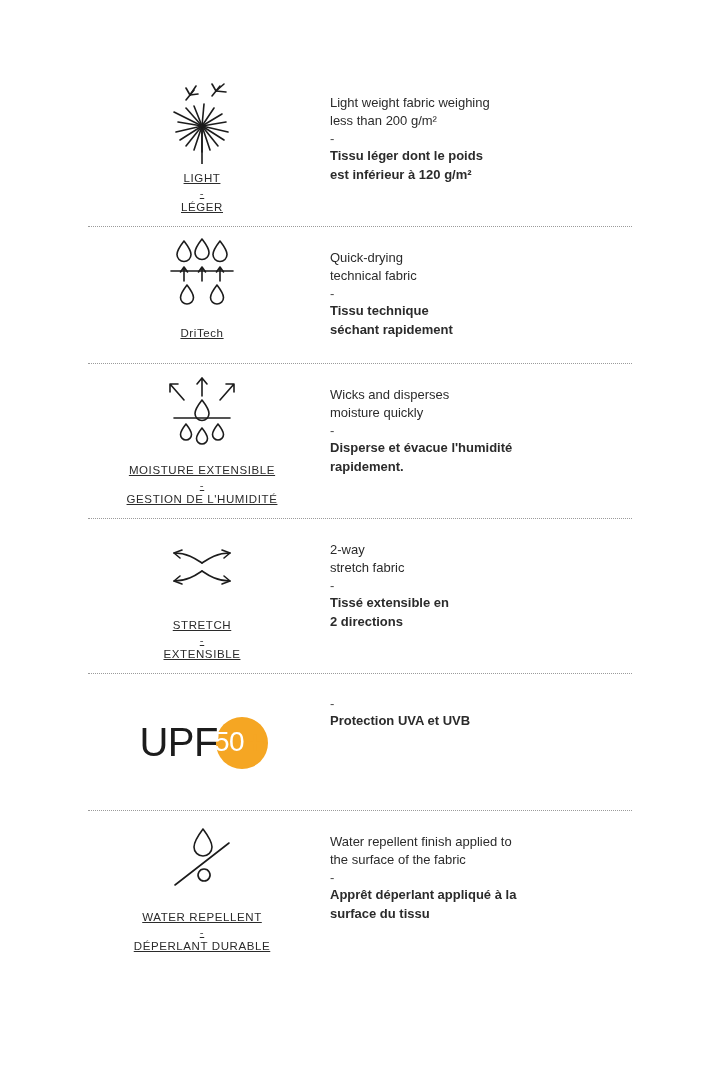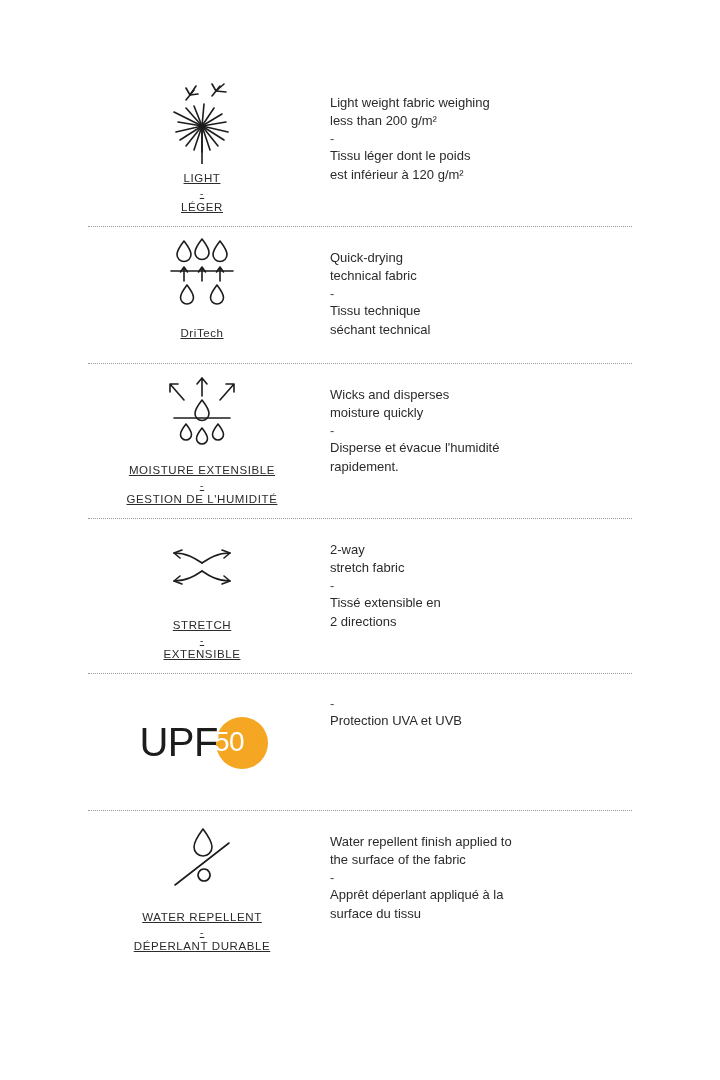--- a/index.html
+++ b/index.html
@@ -80,21 +80,21 @@
     font-size: 13px;
     line-height: 1.42;
     color: #2b2b2b;
   }
   .desc .sep {
     display: block;
     line-height: 1.25;
     color: #4a4a4a;
   }
   .desc .ln { display: block; }
-  .desc .fr { display: block; }
+  .desc .fr { display: block; font-weight: bold; }
 
   
   .upf {
     display: flex;
     align-items: center;
     justify-content: space-between;
     font-size: 40px;
     letter-spacing: -0.5px;
     color: #1c1c1c;
     font-family: "Liberation Sans", sans-serif;
@@ -223,21 +223,21 @@
         <div class="icon-caption">
           <span>DriTech</span>
         </div>
       </div>
       <div class="text-col">
         <div class="desc">
           <span class="ln">Quick-drying</span>
           <span class="ln">technical fabric</span>
           <span class="sep">-</span>
           <span class="fr">Tissu technique</span>
-          <span class="fr">séchant technical</span>
+          <span class="fr">séchant rapidement</span>
         </div>
       </div>
     </div>
 
     <div class="divider"></div>
 
     <div class="feature-row">
       <div class="icon-col">
         <div class="icon-art">
           <svg width="96" height="86" viewBox="0 0 96 86" aria-hidden="true">

